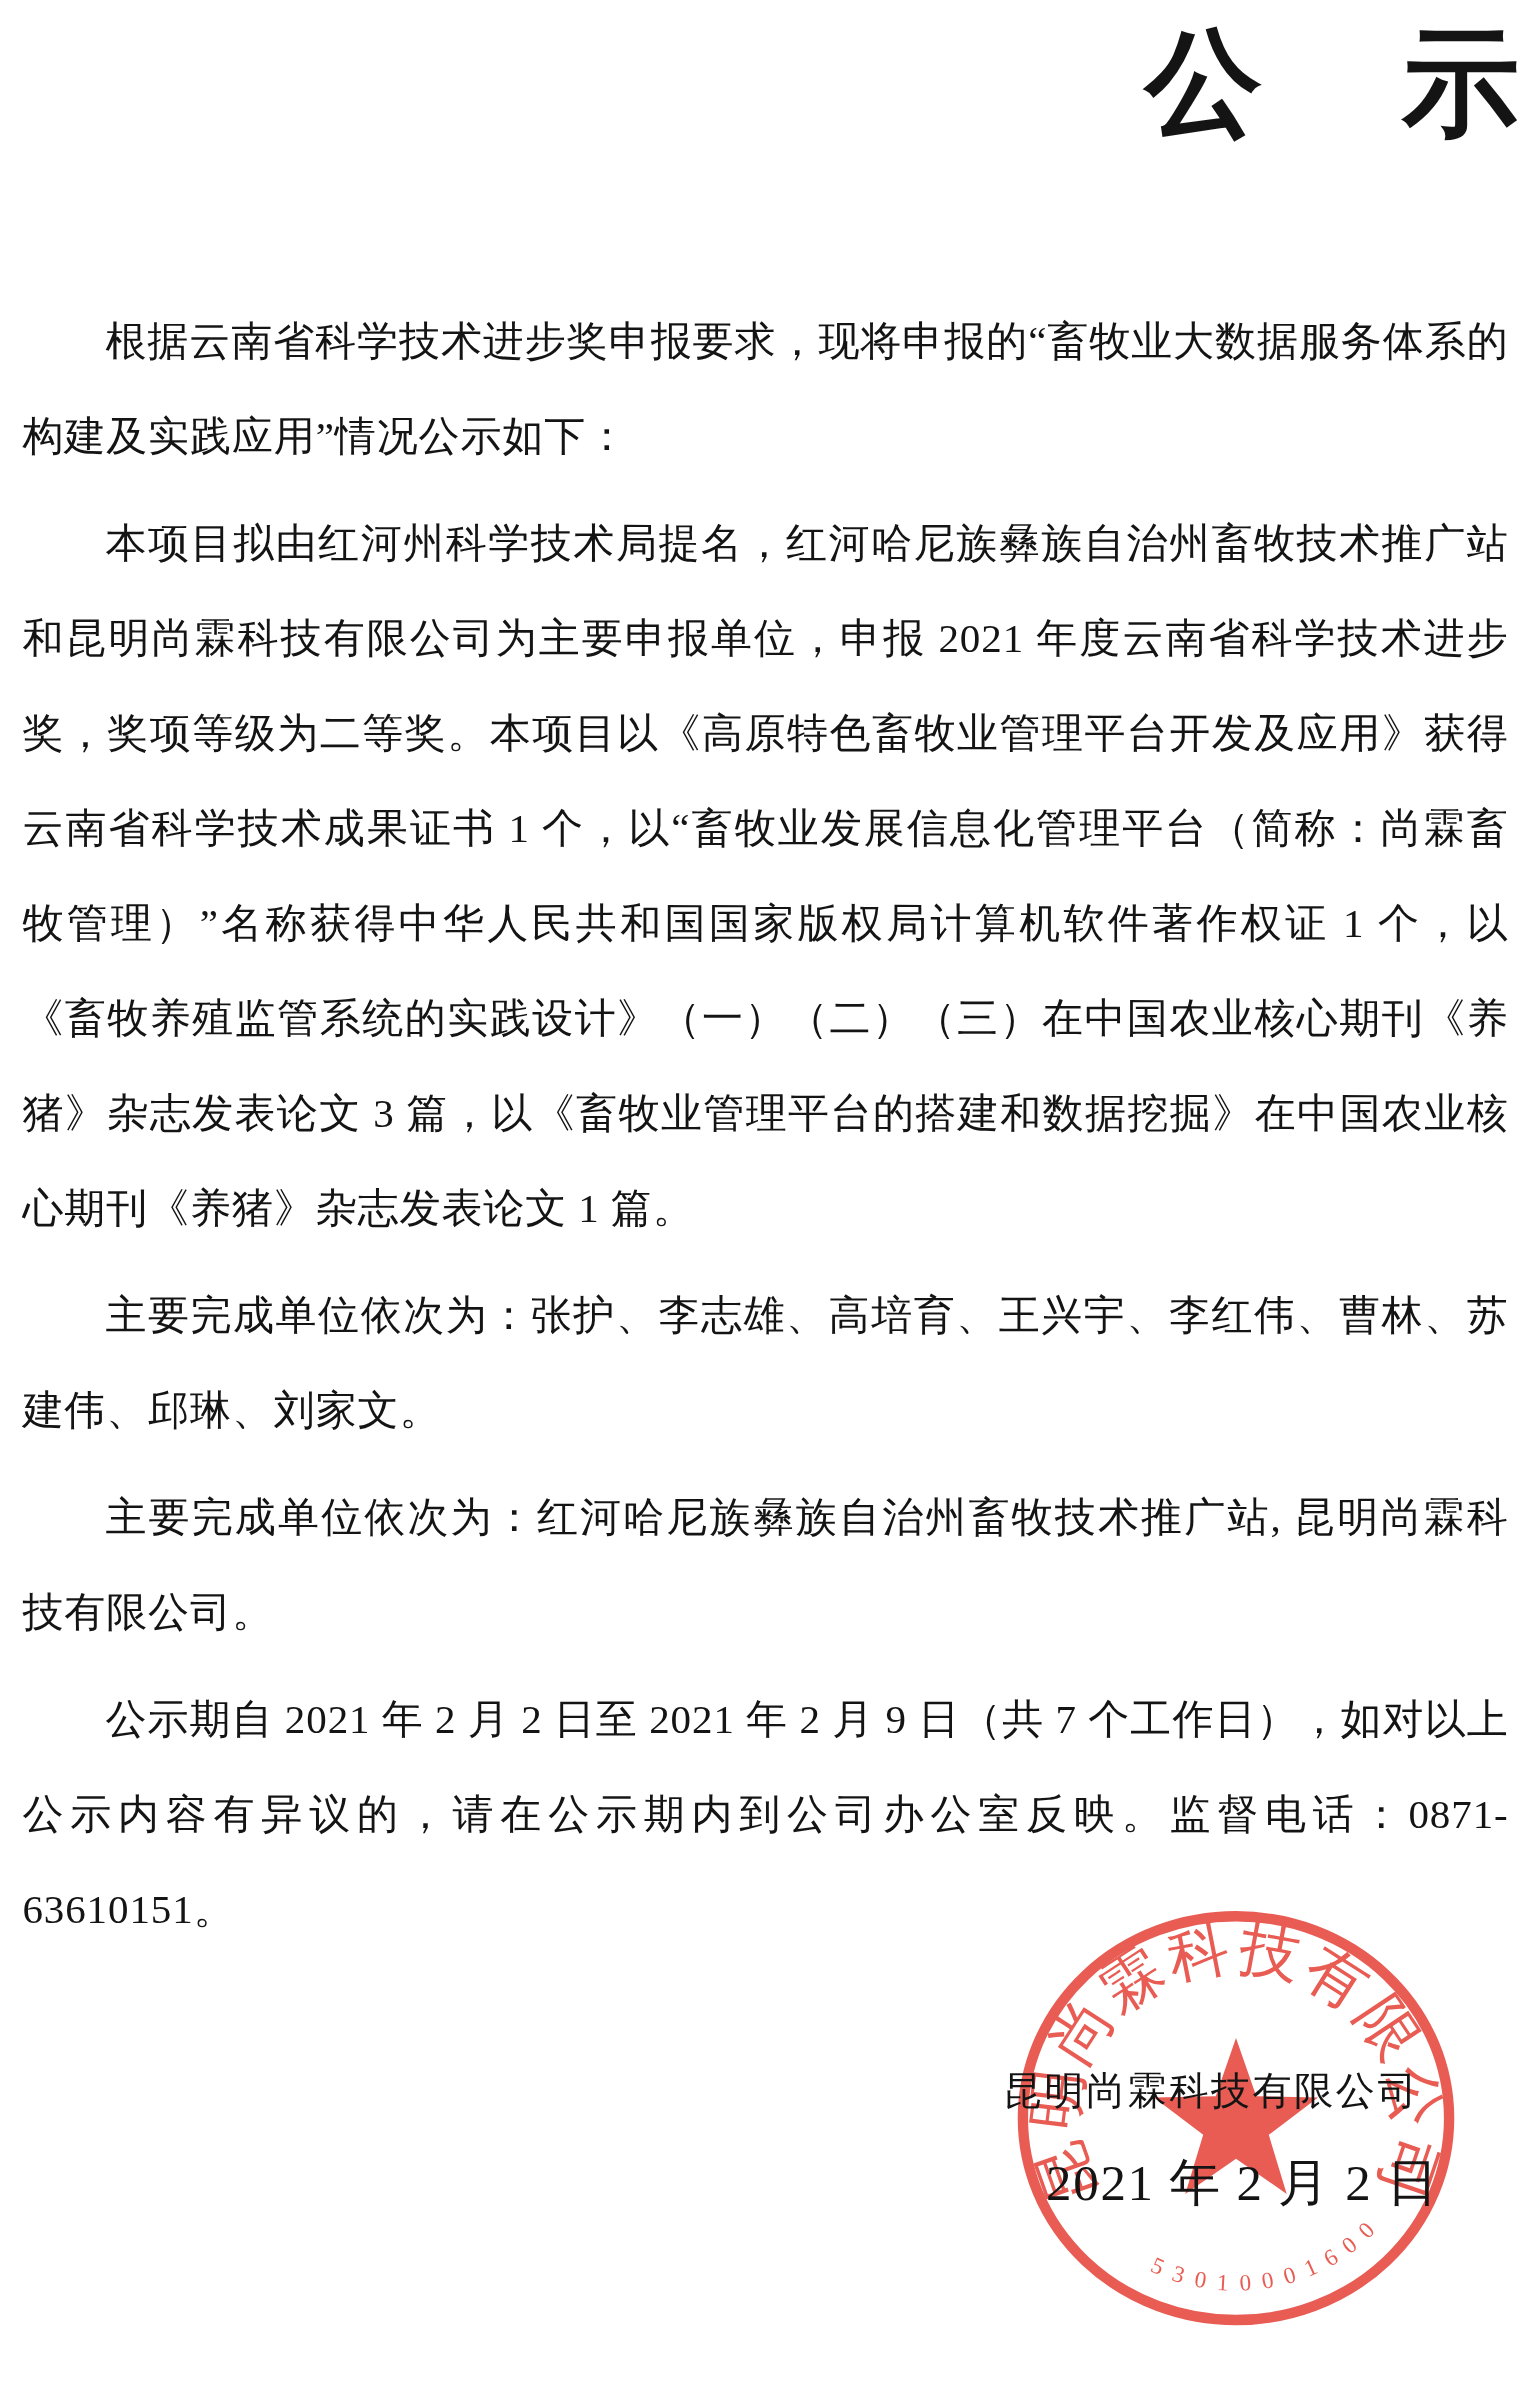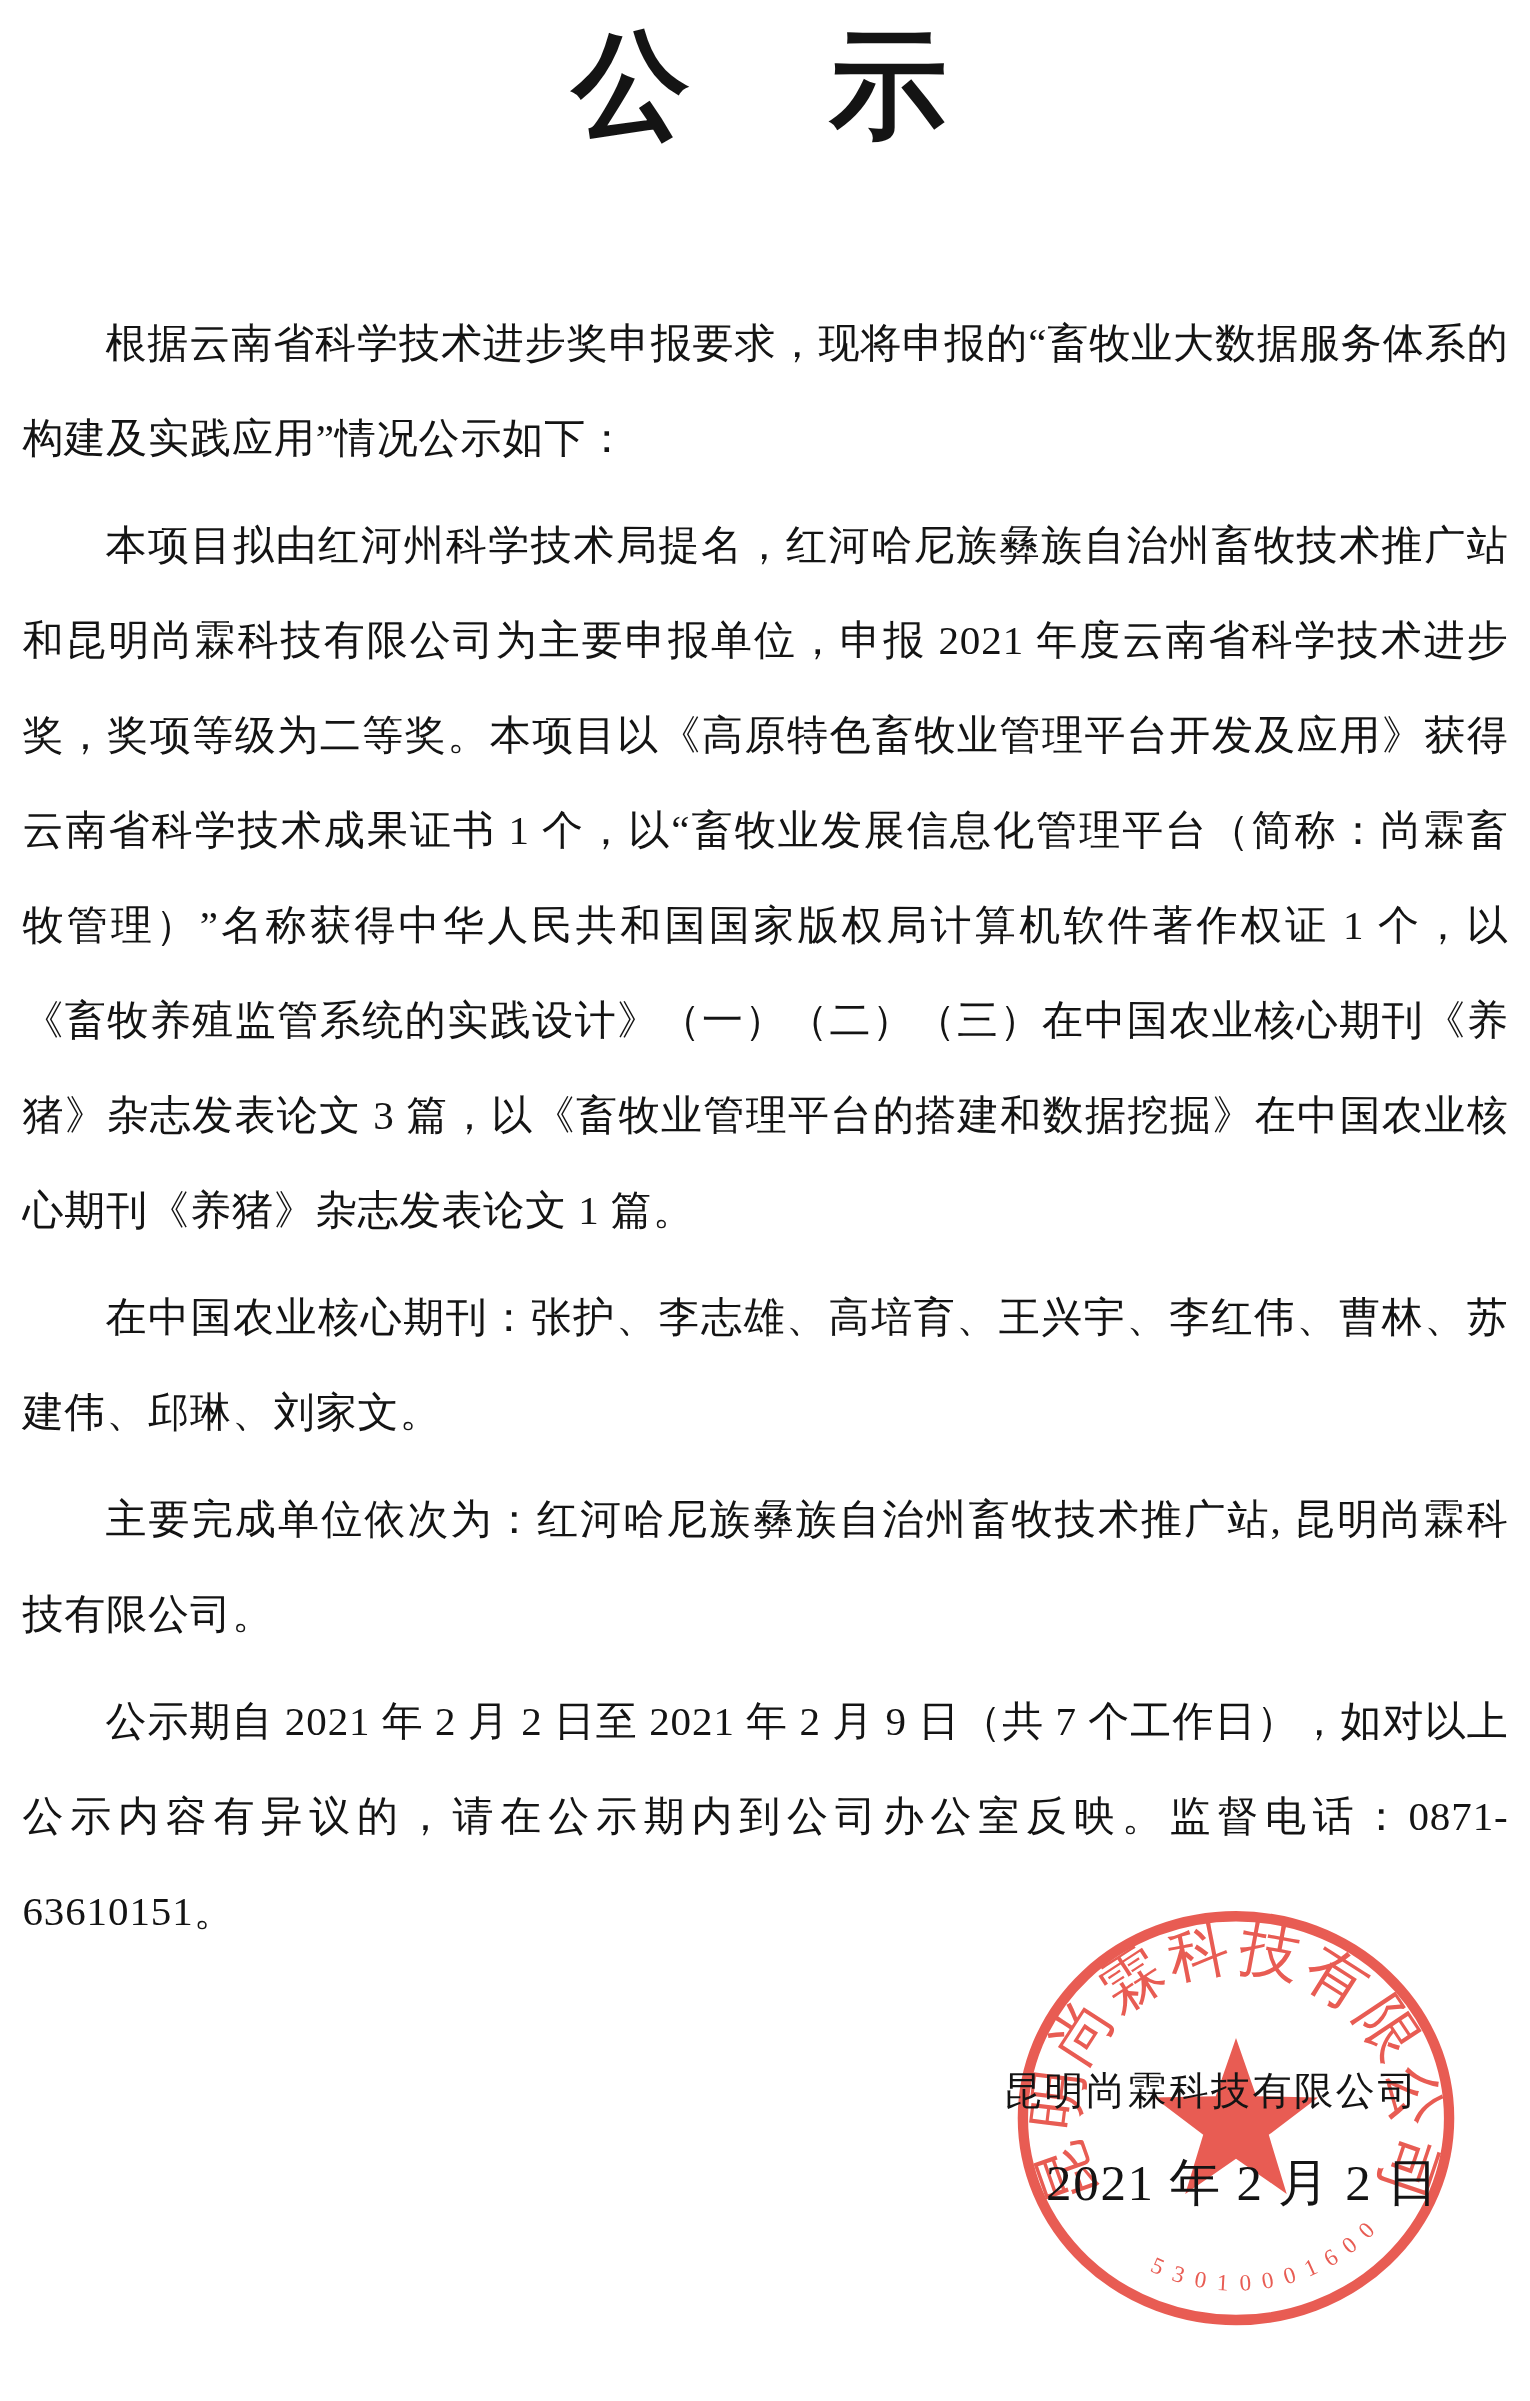--- a/index.html
+++ b/index.html
@@ -5,23 +5,23 @@
   html,body{margin:0;padding:0;background:#ffffff;}
   .page{
     position:relative;
     width:1531px;height:2401px;
     background:#ffffff;
     color:#141414;
     font-family:"Liberation Serif","DejaVu Serif",serif;
     overflow:hidden;
   }
   .title{
-    margin:12px;
-    padding-top:7px;
-    text-align:center;
+    margin:0;
+    padding-top:17px;
+    text-align:right;
     font-size:117px;
     font-weight:700;
     letter-spacing:.1em;
     line-height:1.15;
   }
   .body-text{
     margin-top:142px;
     padding:0 10.4px;
   }
   .body-text p{
@@ -65,21 +65,21 @@
 </head>
 <body>
 
 <div class="page">
 
   <h1 class="title">公　示</h1>
 
   <div class="body-text">
     <p>根据云南省科学技术进步奖申报要求，现将申报的“畜牧业大数据服务体系的构建及实践应用”情况公示如下：</p>
     <p>本项目拟由红河州科学技术局提名，红河哈尼族彝族自治州畜牧技术推广站和昆明尚霖科技有限公司为主要申报单位，申报 2021 年度云南省科学技术进步奖，奖项等级为二等奖。本项目以《高原特色畜牧业管理平台开发及应用》获得云南省科学技术成果证书 1 个，以“畜牧业发展信息化管理平台（简称：尚霖畜牧管理）”名称获得中华人民共和国国家版权局计算机软件著作权证 1 个，以《畜牧养殖监管系统的实践设计》（一）（二）（三）在中国农业核心期刊《养猪》杂志发表论文 3 篇，以《畜牧业管理平台的搭建和数据挖掘》在中国农业核心期刊《养猪》杂志发表论文 1 篇。</p>
-    <p>在中国农业核心期刊：张护、李志雄、高培育、王兴宇、李红伟、曹林、苏建伟、邱琳、刘家文。</p>
+    <p>主要完成单位依次为：张护、李志雄、高培育、王兴宇、李红伟、曹林、苏建伟、邱琳、刘家文。</p>
     <p>主要完成单位依次为：红河哈尼族彝族自治州畜牧技术推广站, 昆明尚霖科技有限公司。</p>
     <p>公示期自 2021 年 2 月 2 日至 2021 年 2 月 9 日（共 7 个工作日），如对以上公示内容有异议的，请在公示期内到公司办公室反映。监督电话：0871-63610151。</p>
   </div>
 
   <div class="seal">
     <svg viewBox="0 0 510 484" xmlns="http://www.w3.org/2000/svg">
       <defs>
         <path id="arc-top" d="M 94.8,327 A 185,172 0 1 1 415.2,327" fill="none"></path>
         <path id="arc-bottom" d="M 147.5,414.2 A 215,200 0 0 0 431.1,355.7" fill="none"></path>
       </defs>

